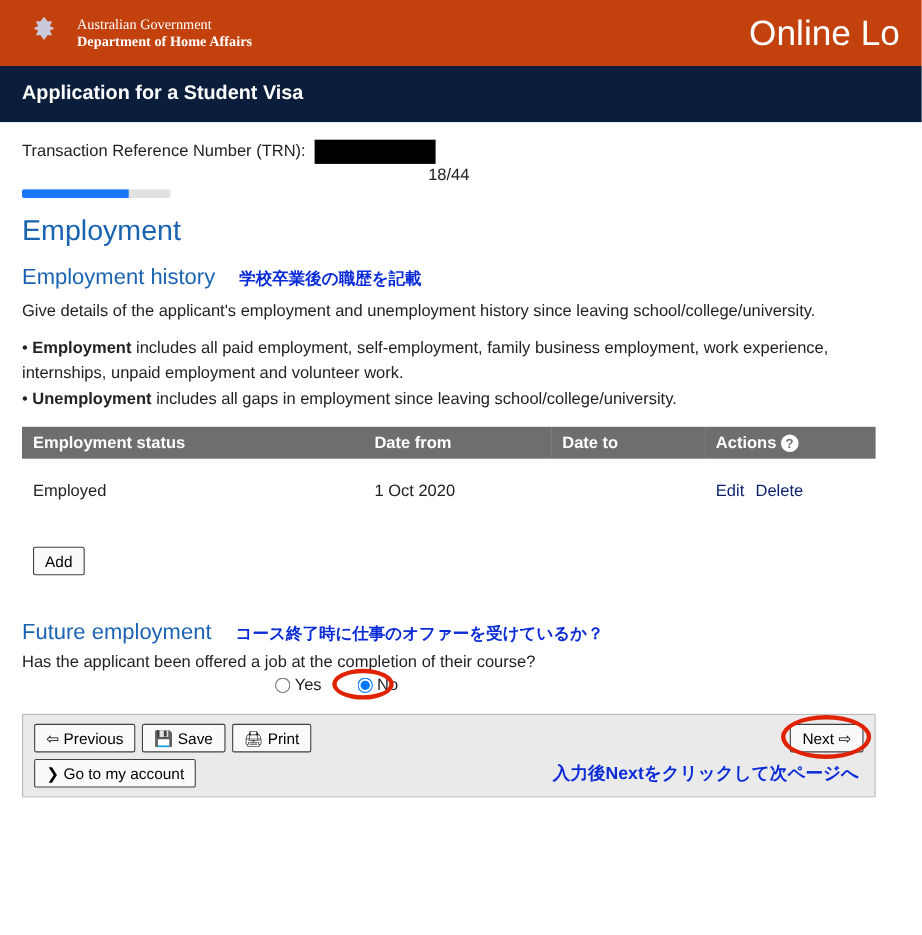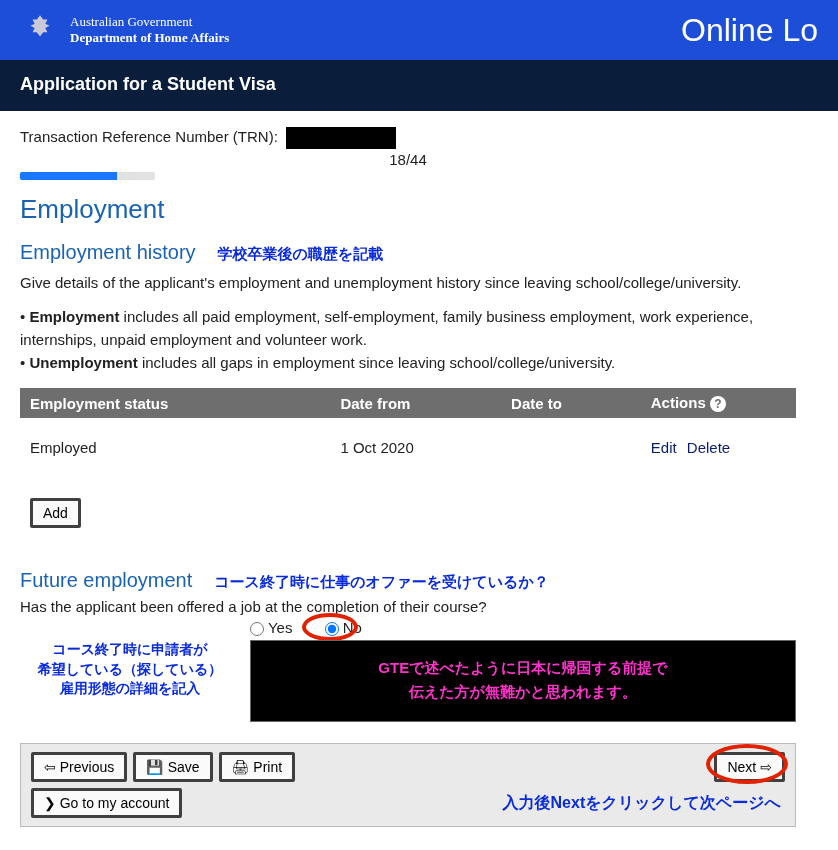--- a/index.html
+++ b/index.html
@@ -1,17 +1,17 @@
 <!DOCTYPE html>
 <html><head>
 <meta charset="utf-8">
 <style>
   * { box-sizing: border-box; margin: 0; padding: 0; }
   body { font-family: Helvetica, Arial, sans-serif; font-size: 14px; color: #222; background: #fff; width: 838px; }
-  .topbar { background: #1d4ed8; color: #fff; height: 60px; display: flex; align-items: center; padding: 0 20px; overflow: hidden; }
+  .topbar { background: #c2410c; color: #fff; height: 60px; display: flex; align-items: center; padding: 0 20px; overflow: hidden; }
   .crest { width: 40px; height: 40px; margin-right: 10px; display:flex; align-items:center; justify-content:center; }
   .crest svg { width:34px; height:34px; fill:#c9c9d9; }
   .gov-text { font-family: "Times New Roman", serif; line-height: 1.2; }
   .gov-text .l1 { font-size: 13px; }
   .gov-text .l2 { font-size: 13px; font-weight: bold; text-align: right; }
   .brand { margin-left: auto; font-size: 32px; font-weight: 300; color: #fff; white-space: nowrap; }
   .appbar { background: #0a1e3c; color: #fff; padding: 14px 20px 16px; font-size: 18px; font-weight: bold; }
   .container { padding: 12px 20px 0 20px; width: 816px; }
   .trn-line { font-size: 15px; margin: 4px 0 0 0; }
   .trn-black { display: inline-block; width: 110px; height: 22px; background:#000; vertical-align: middle; margin-left:4px;}
@@ -22,21 +22,21 @@
   h2.sub { color:#1a63b3; font-size:20px; font-weight:normal; display:inline-block; }
   .jp-note { color:#0a2bd8; font-weight:bold; font-size:15px; margin-left: 18px;}
   .para { font-size: 15px; line-height: 1.5; margin: 8px 0 10px 0; }
   .bullets { font-size: 15px; line-height: 1.55; margin-bottom: 14px;}
   .bullets b { font-weight: bold; }
   table.emp { width:100%; border-collapse: collapse; font-size:15px;}
   table.emp th { background:#6e6e6e; color:#fff; text-align:left; padding:6px 10px; font-weight:bold;}
   table.emp td { padding:21px 10px; }
   .help-icon { display:inline-block; width:16px; height:16px; border-radius:50%; background:#fff; color:#6e6e6e; text-align:center; line-height:16px; font-size:12px; font-weight:bold; margin-left:4px;}
   .link { color:#0a1e6e; cursor:pointer;}
-  .btn { background:#fafafa; border:3px solid #404040; padding:4px 10px; font-size:14px; border-radius:2px; cursor:pointer; display:inline-flex; align-items:center; gap:4px;}
+  .btn { background:#fafafa; border:1px solid #404040; padding:4px 10px; font-size:14px; border-radius:2px; cursor:pointer; display:inline-flex; align-items:center; gap:4px;}
   .add-row td { padding: 6px 2px 0 2px;}
   .future-row { margin-top: 20px; margin-bottom: 6px;}
   .question { font-size:15px; margin: 6px 0 4px 0;}
   .radios { margin-left: 230px; font-size:15px; position:relative; display:inline-block;}
   .radios label { margin-right: 6px; }
   .oval-red { position:absolute; border:4px solid #e12200; border-radius:50%/50%; pointer-events:none; }
   .jp-left { color:#0a2bd8; font-weight:bold; font-size:14px; line-height:1.4; }
   .detail-row { display:flex; gap:10px; align-items:flex-start; margin-top:4px;}
   .textarea-wrap { position:relative; flex:1;}
   .blackbox { width:100%; height:82px; background:#000; border:1px solid #666; resize:none; padding:6px; color:#000;}
@@ -119,32 +119,20 @@
     <h2 class="sub">Future employment</h2>
     <span class="jp-note">コース終了時に仕事のオファーを受けているか？</span>
   </div>
   <p class="question">Has the applicant been offered a job at the completion of their course?</p>
   <div class="radios" style="position:relative;">
     <label><input type="radio" name="jo" style=""> <span>Yes</span></label>
     <label style="margin-left:22px;"><input type="radio" name="jo" checked="" style=""> <span>No</span></label>
     <span class="oval-red" style="width:56px;height:28px;left:52px;top:-6px;"></span>
   </div>
 
-  <div class="detail-row">
-    <div class="jp-left" style="width:220px;text-align:center;white-space:pre-line;">コース終了時に申請者が
-希望している（探している）
-雇用形態の詳細を記入</div>
-    <div class="textarea-wrap">
-      <textarea class="blackbox" style=""></textarea>
-      <div class="magenta-overlay">
-        <div>GTEで述べたように日本に帰国する前提で</div>
-        <div>伝えた方が無難かと思われます。</div>
-      </div>
-    </div>
-  </div>
 
   
   <div class="nav-footer">
     <button class="btn">
       <span class="icon">⇦</span>
       <span>Previous</span>
     </button>
     <button class="btn">
       <span class="icon">💾</span>
       <span>Save</span>

